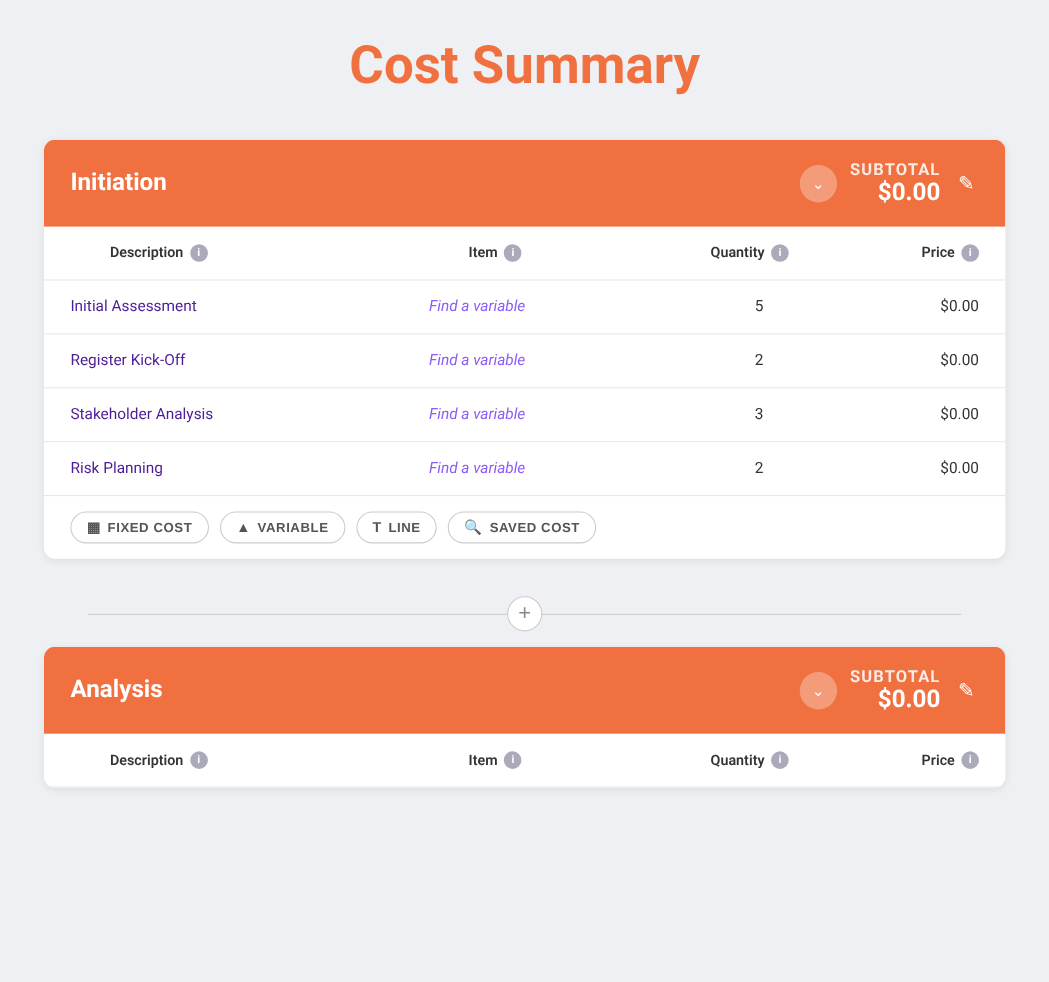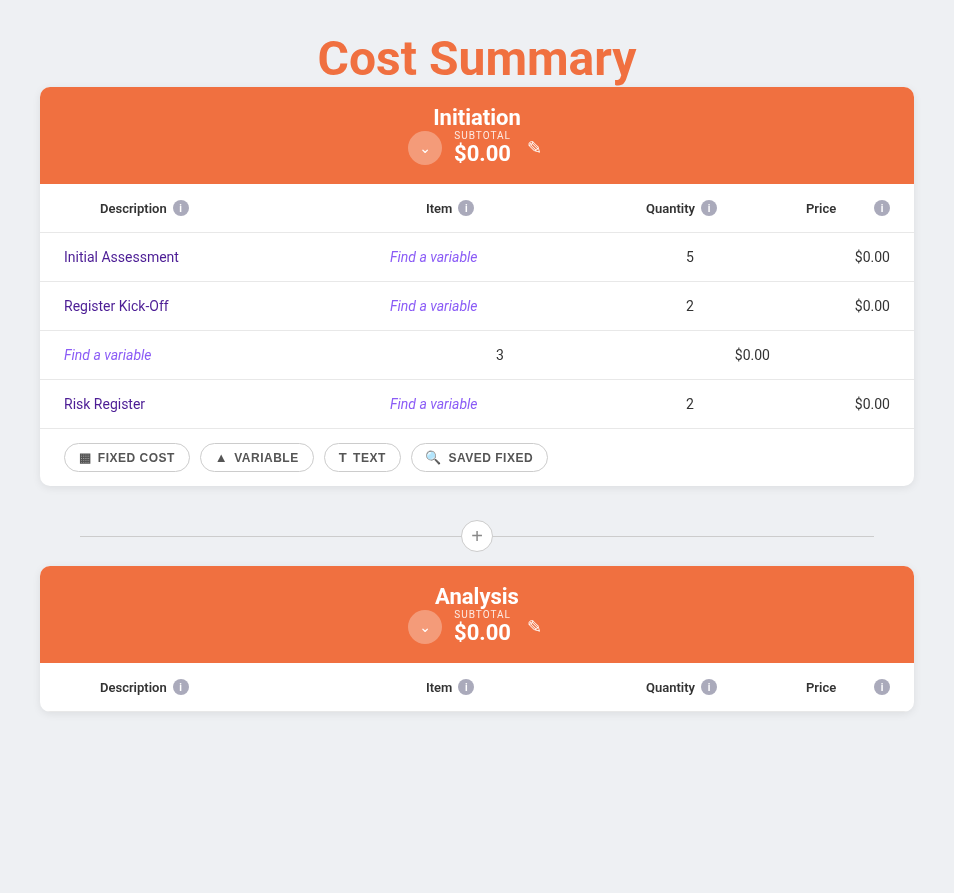--- a/index.html
+++ b/index.html
@@ -10,35 +10,35 @@
       width: 954px;
     }
     .page-wrapper {
       padding: 30px 40px;
     }
     .page-title {
       text-align: center;
       font-size: 48px;
       font-weight: 700;
       color: #f07040;
+      margin-bottom: 40px;
     }
     .section-card {
       background: white;
       border-radius: 10px;
       overflow: hidden;
       margin-bottom: 20px;
       box-shadow: 0 2px 8px rgba(0,0,0,0.08);
     }
     .section-header {
       background-color: #f07040;
       padding: 18px 24px;
       display: flex;
       align-items: center;
       justify-content: space-between;
-      flex-direction: column;
     }
     .section-title {
       color: white;
       font-size: 22px;
       font-weight: 700;
     }
     .section-header-right {
       display: flex;
       align-items: center;
       gap: 12px;
@@ -54,22 +54,22 @@
       justify-content: center;
       cursor: pointer;
       color: white;
       font-size: 14px;
     }
     .subtotal-block {
       text-align: right;
     }
     .subtotal-label {
       color: rgba(255,255,255,0.85);
-      font-size: 10px;
-      font-weight: 400;
+      font-size: 15px;
+      font-weight: 700;
       letter-spacing: 1px;
       text-transform: uppercase;
     }
     .subtotal-value {
       color: white;
       font-size: 22px;
       font-weight: 700;
     }
     .edit-btn {
       background: none;
@@ -91,21 +91,21 @@
     .col-header {
       display: flex;
       align-items: center;
       gap: 6px;
       font-size: 13px;
       font-weight: 600;
       color: #333;
       padding-left: 36px;
     }
     .col-header.right {
-      justify-content: space-between;
+      justify-content: flex-end;
     }
     .info-icon {
       width: 16px;
       height: 16px;
       border-radius: 50%;
       background: #aab;
       color: white;
       font-size: 10px;
       display: flex;
       align-items: center;
@@ -242,48 +242,49 @@
       </div>
 
       <div class="table-row">
         <span class="row-description">Register Kick-Off</span>
         <span class="row-item">Find a variable</span>
         <span class="row-quantity">2</span>
         <span class="row-price">$0.00</span>
       </div>
 
       <div class="table-row">
+        <span class="row-description">Stakeholder Analysis</span>
         <span class="row-item">Find a variable</span>
         <span class="row-quantity">3</span>
         <span class="row-price">$0.00</span>
       </div>
 
       <div class="table-row">
-        <span class="row-description">Risk Register</span>
+        <span class="row-description">Risk Planning</span>
         <span class="row-item">Find a variable</span>
         <span class="row-quantity">2</span>
         <span class="row-price">$0.00</span>
       </div>
 
       <div class="action-row">
         <button class="action-btn">
           <span class="btn-icon">▦</span>
           <span>FIXED COST</span>
         </button>
         <button class="action-btn">
           <span class="btn-icon">▲</span>
           <span>VARIABLE</span>
         </button>
         <button class="action-btn">
           <span class="btn-icon">T</span>
-          <span>TEXT</span>
+          <span>LINE</span>
         </button>
         <button class="action-btn">
           <span class="btn-icon">🔍</span>
-          <span>SAVED FIXED</span>
+          <span>SAVED COST</span>
         </button>
       </div>
     </div>
   </div>
 
   <div class="add-section-row">
     <button class="add-section-btn">+</button>
   </div>
 
   <div class="section-card">

